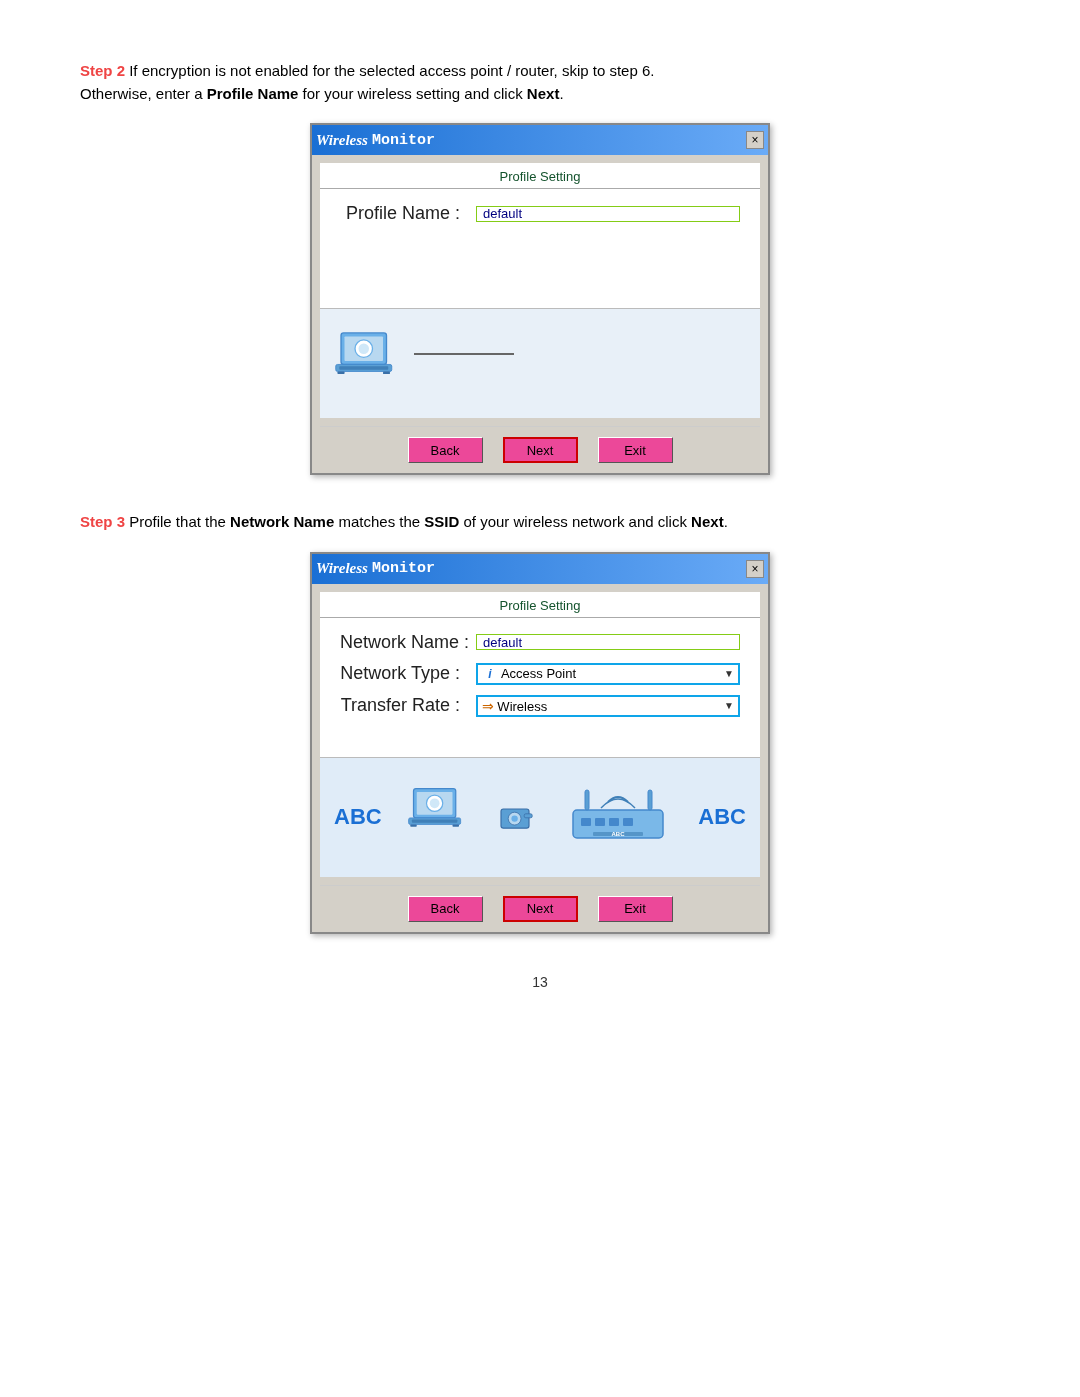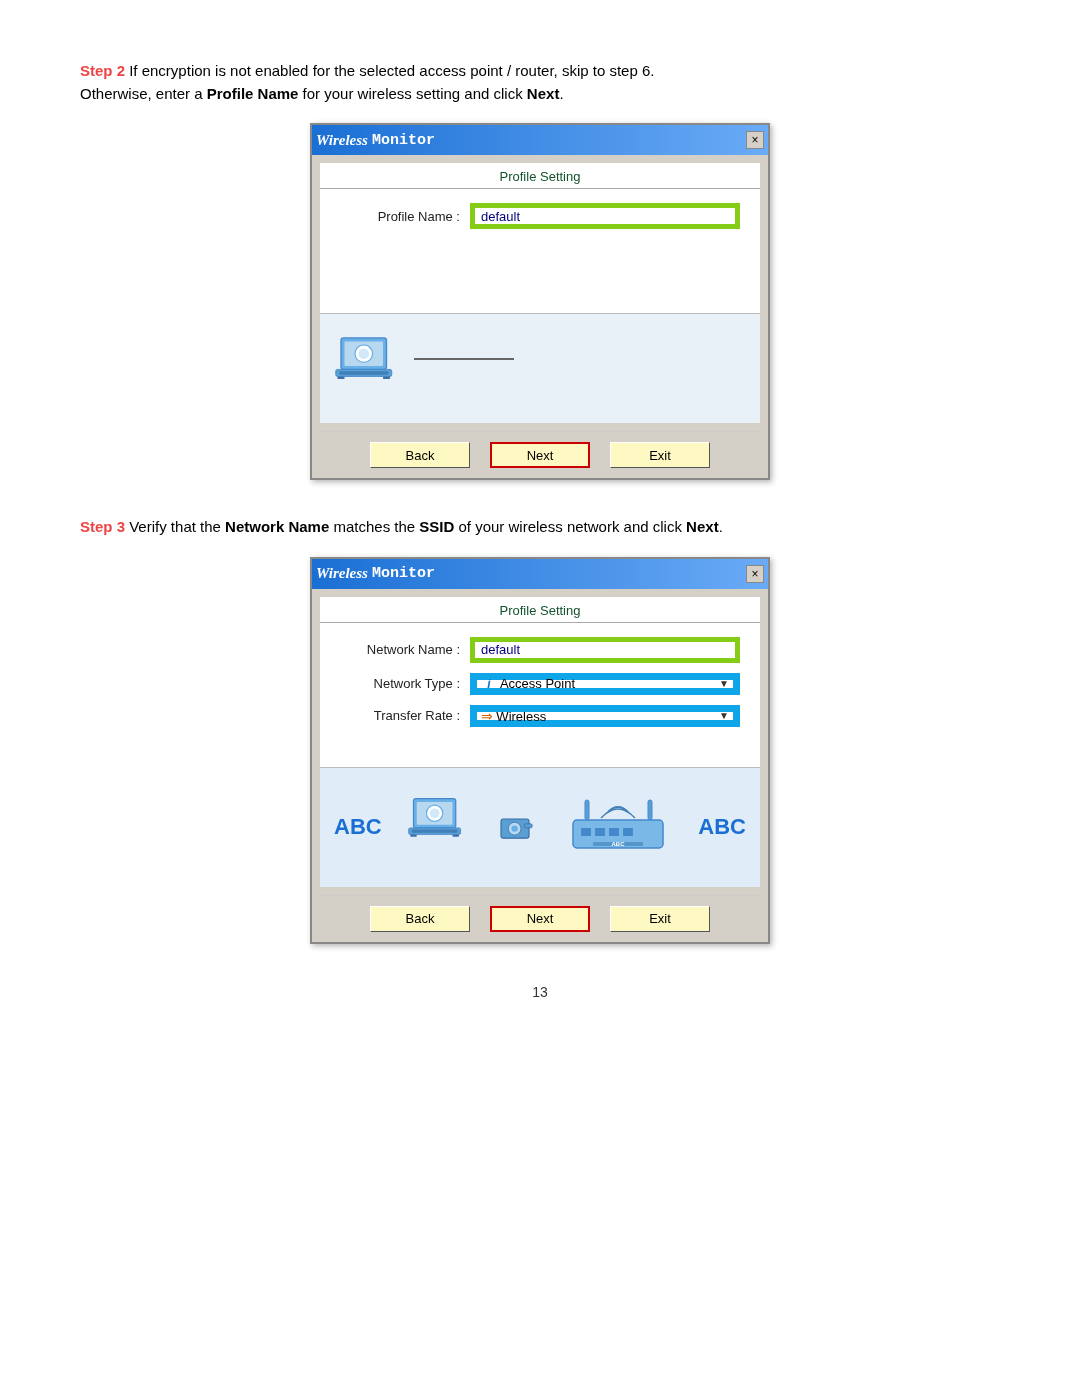--- a/index.html
+++ b/index.html
@@ -87,37 +87,37 @@
       padding: 14px 20px 14px 20px;
     }
     .form-row {
       display: flex;
       align-items: center;
       margin-bottom: 10px;
     }
     .form-label {
       width: 120px;
       text-align: right;
-      margin-right: 10px;
-      font-size: 13px;
+      margin-right: 16px;
+      font-size: 18px;
       color: #222;
       white-space: nowrap;
     }
     .form-input {
       flex: 1;
-      border: 5px solid #84cc16;
+      border: 1px solid #84cc16;
       background: #fff;
       padding: 2px 6px;
       font-size: 13px;
       color: #00f;
-      height: 26px;
+      height: 16px;
     }
     .form-select {
       flex: 1;
-      border: 7px solid #0ea5e9;
+      border: 2px solid #0ea5e9;
       background: #fff;
       padding: 2px 4px;
       font-size: 13px;
       color: #000;
       height: 22px;
       display: flex;
       align-items: center;
       justify-content: space-between;
       cursor: pointer;
       gap: 33px;
@@ -169,23 +169,23 @@
     }
     .button-bar {
       display: flex;
       justify-content: center;
       align-items: center;
       gap: 20px;
       padding: 10px 0;
       background: #d4d0c8;
     }
     .win-button {
-      width: 100px;
+      width: 75px;
       height: 26px;
-      background: #fef9c3;
+      background: #ec4899;
       border: 1px solid #888;
       border-top-color: #fff;
       border-left-color: #fff;
       border-bottom-color: #555;
       border-right-color: #555;
       font-size: 13px;
       cursor: pointer;
       display: flex;
       align-items: center;
       justify-content: center;
@@ -273,21 +273,21 @@
         <button class="win-button">Back</button>
         <button class="win-button highlighted">Next</button>
         <button class="win-button">Exit</button>
       </div>
     </div>
   </div>
 </div>
 
 <div class="step-block">
   <div class="step-text">
-    <span class="step-label">Step 3</span><span> Verify that the </span><strong>Network Name</strong><span> matches the </span><strong>SSID</strong><span> of your wireless network and click </span><strong>Next</strong><span>.</span>
+    <span class="step-label">Step 3</span><span> Profile that the </span><strong>Network Name</strong><span> matches the </span><strong>SSID</strong><span> of your wireless network and click </span><strong>Next</strong><span>.</span>
   </div>
 
   <div class="window-wrapper">
     <div class="window">
 
       <div class="window-titlebar">
         <div class="window-title">
           <span class="title-italic">Wireless</span>
           <span class="title-regular">Monitor</span>
         </div>

